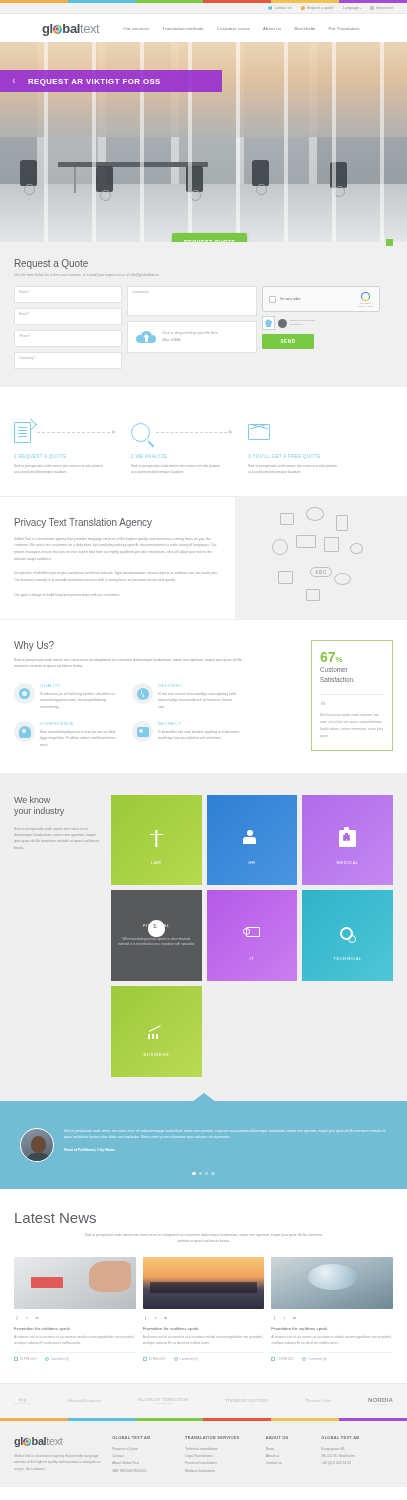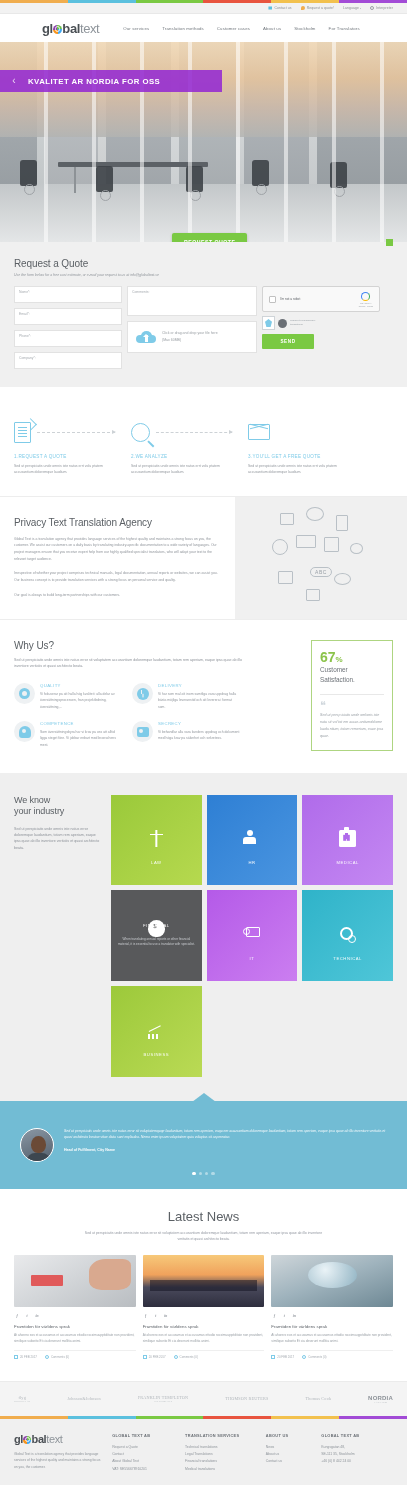--- a/index.html
+++ b/index.html
@@ -185,21 +185,21 @@
   .avatar::before{content:"";position:absolute;left:10px;top:7px;width:15px;height:17px;border-radius:50% 50% 45% 45%;background:#6b4a36;}
   .avatar::after{content:"";position:absolute;left:6px;top:24px;width:23px;height:12px;border-radius:8px 8px 0 0;background:#3d4750;}
   .testi-q{flex:1;font-size:3.45px;font-style:italic;line-height:2;color:#ffffff;opacity:.95;}
   .testi-name{font-size:3.6px;font-weight:700;color:#fff;margin-top:7px;}
   .dots{display:flex;gap:3px;justify-content:center;margin-top:10px;}
   .dots i{width:3.4px;height:3.4px;border-radius:50%;background:rgba(255,255,255,.45);display:block;}
   .dots i.on{background:#fff;}
 
   
   .news{background:#fff;padding:20px 14px 22px;}
-  .news-h{text-align:center;font-size:13px;color:#5b6065;font-weight:400;}
+  .news-h{text-align:left;font-size:15px;color:#5b6065;font-weight:400;}
   .news-sub{text-align:center;font-size:3.5px;line-height:1.85;color:#9297a0;margin:6px auto 0;max-width:245px;}
   .news-grid{display:flex;gap:7px;margin-top:12px;}
   .ncard{flex:1;}
   .nthumb{height:52px;border-radius:1px;position:relative;overflow:hidden;}
   .nt1{background:linear-gradient(150deg,#e9eaec 0%,#d3d6d9 45%,#b9bdc1 100%);}
   .nt1::before{content:"";position:absolute;left:14%;top:38%;width:26%;height:22%;background:#e05a5a;border-radius:1px;}
   .nt1::after{content:"";position:absolute;right:4%;top:8%;width:34%;height:60%;background:#d9a98f;border-radius:40% 20% 30% 30%;}
   .nt2{background:linear-gradient(180deg,#f7c97a 0%,#f0a25c 38%,#4a4a5c 62%,#2e2e3e 100%);}
   .nt2::after{content:"";position:absolute;left:6%;bottom:30%;width:88%;height:22%;background:rgba(20,20,35,.55);}
   .nt3{background:linear-gradient(160deg,#cfd6da 0%,#9fb3bd 48%,#6e8894 100%);}
@@ -282,21 +282,21 @@
     <div class="hero-floor"></div>
     <div class="hero-desk"></div>
     <div class="chair" style="left:20px;top:118px"></div>
     <div class="chair" style="left:96px;top:124px"></div>
     <div class="chair" style="left:186px;top:124px"></div>
     <div class="chair" style="left:252px;top:118px"></div>
     <div class="chair" style="left:330px;top:120px"></div>
     <div class="hero-mull"></div>
     <div class="hero-caption">
       <div class="arrow">‹</div>
-      <div class="txt">KVALITET AR NORDIA FOR OSS</div>
+      <div class="txt">REQUEST AR VIKTIGT FOR OSS</div>
     </div>
     <div class="hero-cta">REQUEST QUOTE</div>
   </div>
 
   <div class="quotewrap">
     <div class="greenflag"></div>
     <div class="h2">Request a Quote</div>
     <div class="quote-sub">Use the form below for a free cost estimate, or e-mail your request to us at info@globaltext.se</div>
     <div class="formgrid">
       <div class="col-a">

